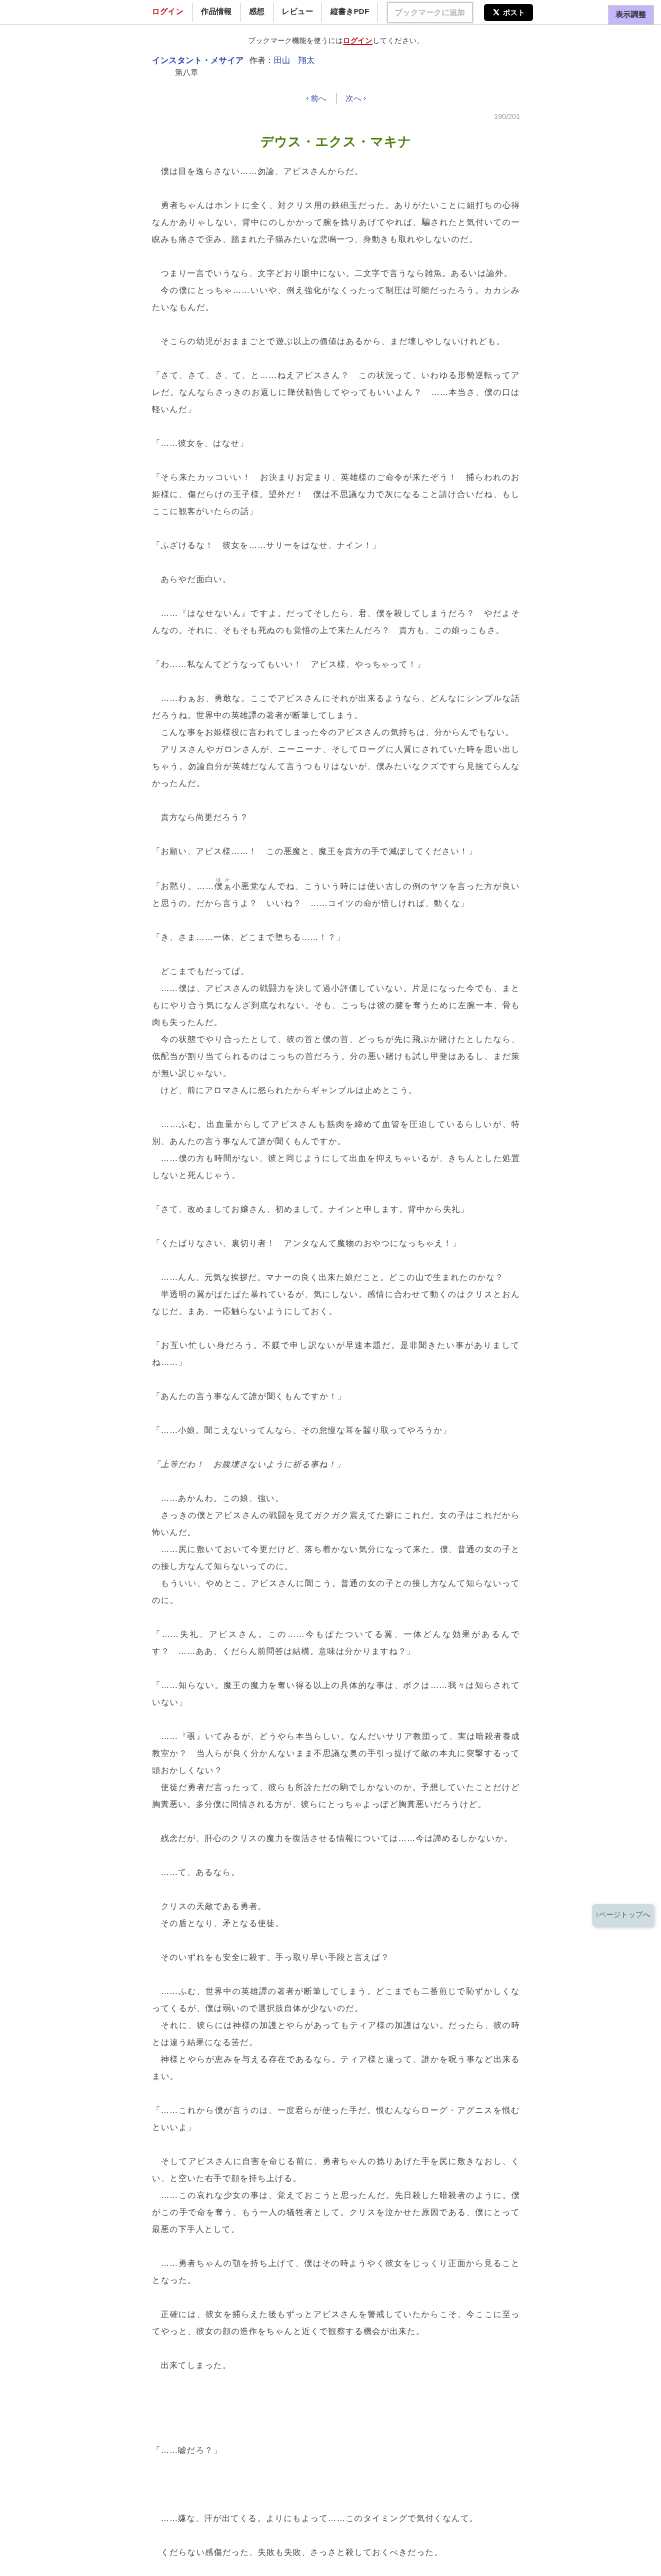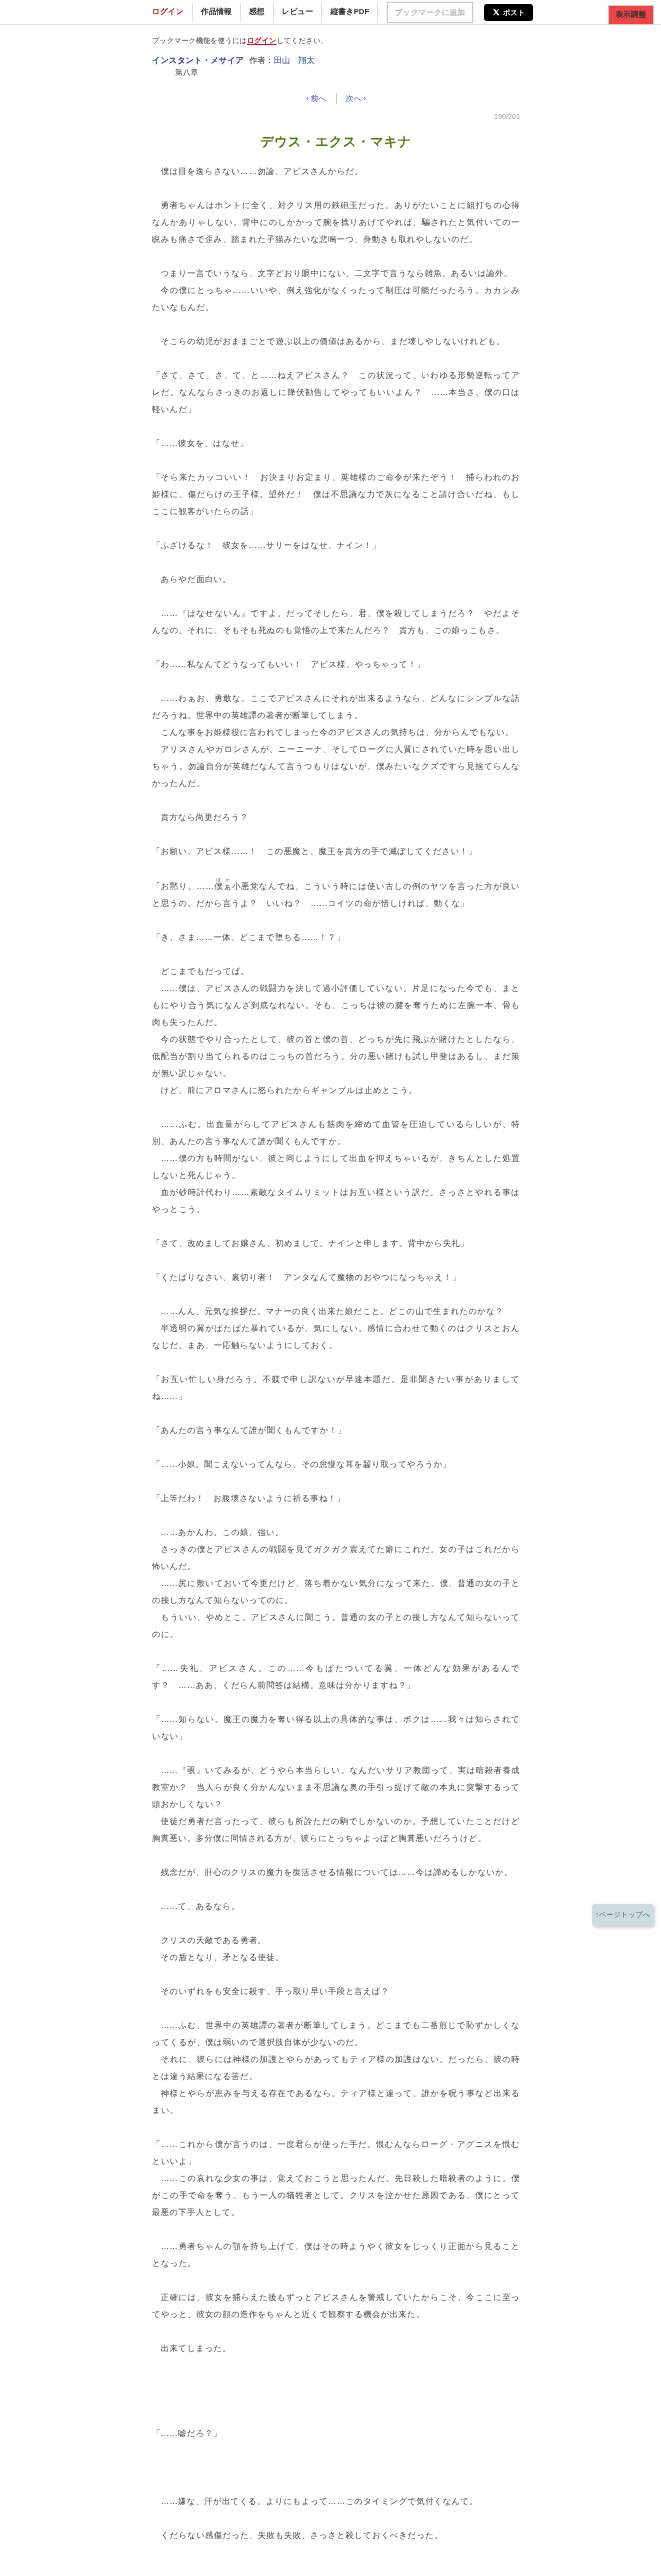--- a/index.html
+++ b/index.html
@@ -13,26 +13,26 @@
   .topnav { position:absolute; left:150px; top:0; height:25px; display:flex; align-items:center; }
   .topnav a.navlink { display:inline-block; padding:3.1px 8.2px; font-size:7.7px; font-weight:bold;
             color:#333; text-decoration:none; border-right:0.5px solid #e0e0e0; line-height:12.4px; }
   .topnav a.navlink:first-child { padding-left:2.1px; }
   .topnav a.login { color:#c8111d; }
   .btn-bookmark { margin-left:8.2px; padding:4.6px 7.2px; font-size:7.7px; font-weight:bold; color:#b5b5b5;
             background:#fff; border:0.5px solid #ccc; outline:1.5px solid #f2f2f2; cursor:default; }
   .btn-xpost { margin-left:11.3px; display:flex; align-items:center; gap:3.6px; background:#000; color:#fff;
             border:none; border-radius:3px; padding:3.6px 8.2px; font-size:7.2px; font-weight:bold; cursor:pointer; }
   .btn-xpost svg { width:6.7px; height:6.7px; fill:#fff; display:block; }
-  .btn-display { position:absolute; right:8.2px; top:4.6px; padding:4.1px 6.7px; background:#ef4444;
+  .btn-display { position:absolute; right:8.2px; top:4.6px; padding:4.1px 6.7px; background:#c4b5fd;
             border:0.5px solid #ccc; font-size:7.7px; font-weight:bold; color:#333; cursor:pointer; }
 
   
   .content { position:absolute; top:25px; left:152px; width:368px; }
-  .login-notice { margin-top:11.3px; font-size:7.2px; color:#333; }
+  .login-notice { margin-top:11.3px; font-size:7.2px; color:#333;text-align:center; }
   .login-notice a { color:#c8111d; font-weight:bold; text-decoration:underline; }
   .work-info { margin-top:8.8px; font-size:8.2px; }
   .work-info a { color:#2a44ae; text-decoration:none; font-weight:bold; }
   .work-info .author-label { color:#333; font-weight:normal; margin-left:5.2px; }
   .work-info a.author { font-weight:normal; }
   .volume { margin-top:2.1px; font-size:7.7px; color:#444;margin-left:23px; }
 
   .pager { display:flex; justify-content:center; align-items:center; }
   .pager a { color:#2a44ae; text-decoration:none; font-size:7.7px; padding:1px 9.3px; line-height:9.3px; }
   .pager a + a { border-left:0.5px solid #ccc; }
@@ -113,46 +113,46 @@
         <p style="margin-top: 17px;">　貴方なら尚更だろう？</p>
         <p style="margin-top: 17px;">「お願い、アビス様……！　この悪魔と、魔王を貴方の手で滅ぼしてください！」</p>
         <p style="margin-top: 17px;">「お黙り。……<ruby>僕ぁ<rt>ぼか</rt></ruby>小悪党なんでね、こういう時には使い古しの例のヤツを言った方が良いと思うの。だから言うよ？　いいね？　……コイツの命が惜しければ、動くな」</p>
         <p style="margin-top: 17px;">「き、さま……一体、どこまで堕ちる……！？」</p>
         <p style="margin-top: 17px;">　どこまでもだってば。</p>
         <p>　……僕は、アビスさんの戦闘力を決して過小評価していない。片足になった今でも、まともにやり合う気になんざ到底なれない。そも、こっちは彼の腱を奪うために左腕一本、骨も肉も失ったんだ。</p>
         <p>　今の状態でやり合ったとして、彼の首と僕の首、どっちが先に飛ぶか賭けたとしたなら、低配当が割り当てられるのはこっちの首だろう。分の悪い賭けも試し甲斐はあるし、まだ策が無い訳じゃない。</p>
         <p>　けど、前にアロマさんに怒られたからギャンブルは止めとこう。</p>
         <p style="margin-top: 17px;">　……ふむ。出血量からしてアビスさんも筋肉を締めて血管を圧迫しているらしいが、特別、あんたの言う事なんて誰が聞くもんですか。</p>
         <p>　……僕の方も時間がない、彼と同じようにして出血を抑えちゃいるが、きちんとした処置しないと死んじゃう。</p>
-        <p>　血が砂時計代わり……素敵なタイムリミットはお互い様という訳だ。さっさとやれる事はやっとこう。</p>
         <p style="margin-top: 17px;">「さて、改めましてお嬢さん、初めまして。ナインと申します。背中から失礼」</p>
         <p style="margin-top: 17px;">「くたばりなさい、裏切り者！　アンタなんて魔物のおやつになっちゃえ！」</p>
         <p style="margin-top: 17px;">　……んん、元気な挨拶だ。マナーの良く出来た娘だこと。どこの山で生まれたのかな？</p>
         <p>　半透明の翼がぱたぱた暴れているが、気にしない。感情に合わせて動くのはクリスとおんなじだ。まあ、一応触らないようにしておく。</p>
         <p style="margin-top: 17px;">「お互い忙しい身だろう。不躾で申し訳ないが早速本題だ。是非聞きたい事がありましてね……」</p>
         <p style="margin-top: 17px;">「あんたの言う事なんて誰が聞くもんですか！」</p>
         <p style="margin-top: 17px;">「……小娘。聞こえないってんなら、その怠慢な耳を齧り取ってやろうか」</p>
-        <p style="margin-top: 17px;">「上等だわ！　お腹壊さないように祈る事ね！」</p>
+        <p style="margin-top: 17px; font-style: italic;">「上等だわ！　お腹壊さないように祈る事ね！」</p>
         <p style="margin-top: 17px;">　……あかんわ。この娘、強い。</p>
         <p>　さっきの僕とアビスさんの戦闘を見てガクガク震えてた癖にこれだ。女の子はこれだから怖いんだ。</p>
         <p>　……尻に敷いておいて今更だけど、落ち着かない気分になって来た。僕、普通の女の子との接し方なんて知らないってのに。</p>
         <p>　もういい、やめとこ。アビスさんに聞こう。普通の女の子との接し方なんて知らないってのに。</p>
         <p style="margin-top: 17px;">「……失礼、アビスさん。この……今もぱたついてる翼、一体どんな効果があるんです？　……ああ、くだらん前問答は結構。意味は分かりますね？」</p>
         <p style="margin-top: 17px;">「……知らない。魔王の魔力を奪い得る以上の具体的な事は、ボクは……我々は知らされていない」</p>
         <p style="margin-top: 17px;">　……『覗』いてみるが、どうやら本当らしい。なんだいサリア教団って、実は暗殺者養成教室か？　当人らが良く分かんないまま不思議な奥の手引っ提げて敵の本丸に突撃するって頭おかしくない？</p>
         <p>　使徒だ勇者だ言ったって、彼らも所詮ただの駒でしかないのか。予想していたことだけど胸糞悪い。多分僕に同情される方が、彼らにとっちゃよっぽど胸糞悪いだろうけど。</p>
         <p style="margin-top: 17px;">　残念だが、肝心のクリスの魔力を復活させる情報については……今は諦めるしかないか。</p>
         <p style="margin-top: 17px;">　……て、あるなら。</p>
         <p style="margin-top: 17px;">　クリスの天敵である勇者。</p>
         <p>　その盾となり、矛となる使徒。</p>
         <p style="margin-top: 17px;">　そのいずれをも安全に殺す、手っ取り早い手段と言えば？</p>
         <p style="margin-top: 17px;">　……ふむ、世界中の英雄譚の著者が断筆してしまう。どこまでも二番煎じで恥ずかしくなってくるが、僕は弱いので選択肢自体が少ないのだ。</p>
         <p>　それに、彼らには神様の加護とやらがあってもティア様の加護はない。だったら、彼の時とは違う結果になる筈だ。</p>
         <p>　神様とやらが恵みを与える存在であるなら。ティア様と違って、誰かを呪う事など出来るまい。</p>
         <p style="margin-top: 17px;">「……これから僕が言うのは、一度君らが使った手だ。恨むんならローグ・アグニスを恨むといいよ」</p>
+        <p style="margin-top: 17px;">　そしてアビスさんに自害を命じる前に、勇者ちゃんの捻りあげた手を尻に敷きなおし、くい、と空いた右手で顔を持ち上げる。</p>
         <p>　……この哀れな少女の事は、覚えておこうと思ったんだ。先日殺した暗殺者のように。僕がこの手で命を奪う、もう一人の犠牲者として。クリスを泣かせた原因である、僕にとって最悪の下手人として。</p>
         <p style="margin-top: 17px;">　……勇者ちゃんの顎を持ち上げて、僕はその時ようやく彼女をじっくり正面から見ることとなった。</p>
         <p style="margin-top: 17px;">　正確には、彼女を捕らえた後もずっとアビスさんを警戒していたからこそ、今ここに至ってやっと、彼女の顔の造作をちゃんと近くで観察する機会が出来た。</p>
         <p style="margin-top: 17px;">　出来てしまった。</p>
         <p style="margin-top: 68px;">「……嘘だろ？」</p>
         <p style="margin-top: 51px;">　……嫌な、汗が出てくる。よりにもよって……このタイミングで気付くなんて。</p>
         <p style="margin-top: 17px;">　くだらない感傷だった、失敗も失敗、さっさと殺しておくべきだった。</p>
       </div>
 
   </main>

